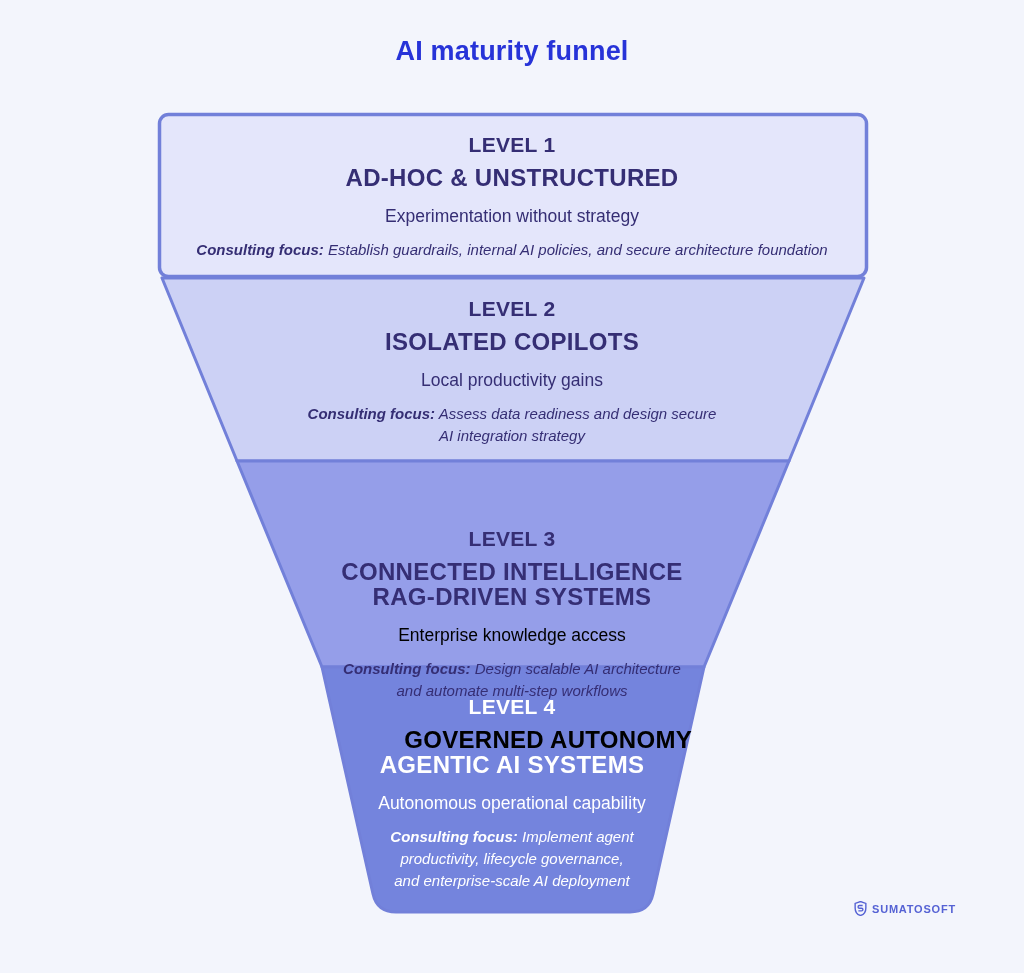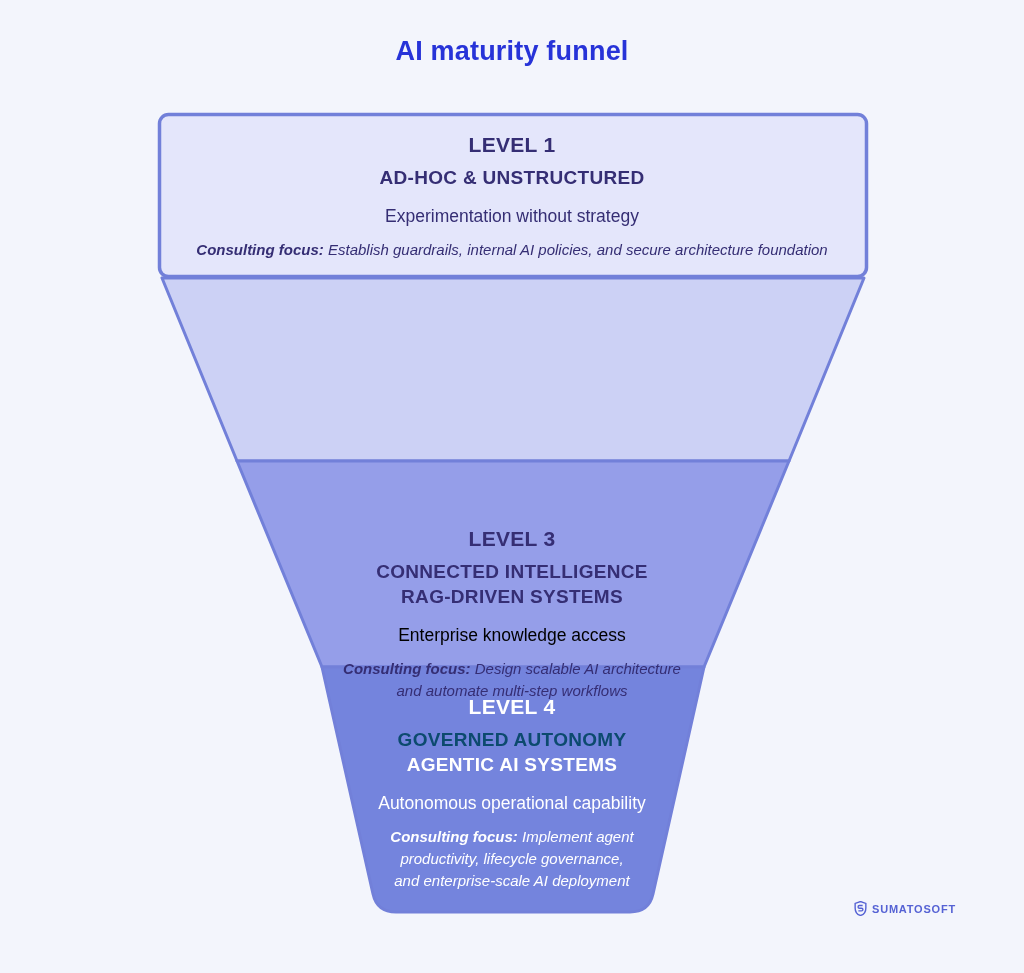--- a/index.html
+++ b/index.html
@@ -29,21 +29,21 @@
     position:absolute;
     left:50%;
     transform:translateX(-50%);
     text-align:center;
   }
   .lvl-label{
     font-size:21px;line-height:26px;font-weight:700;
     letter-spacing:.3px;display:block;margin-bottom:7px;text-align:center;
   }
   .lvl-name{
-    font-size:19px;line-height:25px;font-weight:700;
+    font-size:24px;line-height:25px;font-weight:700;
     letter-spacing:.3px;display:block;
   }
   .lvl-name-wrap{display:block;margin-bottom:14px;}
   .lvl-tag{
     font-size:17.5px;line-height:24px;display:block;margin-bottom:11px;
   }
   .lvl-focus{
     font-size:15px;line-height:22px;font-style:italic;
     display:block;margin:0 auto;
   }
@@ -91,39 +91,51 @@
     <span class="lvl-name-wrap">
       <span class="lvl-name" style="color: rgb(53, 46, 116);">AD-HOC &amp; UNSTRUCTURED</span>
     </span>
     <span class="lvl-tag" style="color: rgb(53, 46, 116);">Experimentation without strategy</span>
     <span class="lvl-focus" style="color: rgb(53, 46, 116);">
       <b>Consulting focus:</b>
       <span class="focus-inline">Establish guardrails, internal AI policies, and secure architecture foundation</span>
     </span>
   </div>
 
+  <div class="lvl-group g2">
+    <span class="lvl-label" style="color: rgb(53, 46, 116);">LEVEL 2</span>
+    <span class="lvl-name-wrap">
+      <span class="lvl-name" style="color: rgb(53, 46, 116);">ISOLATED COPILOTS</span>
+    </span>
+    <span class="lvl-tag" style="color: rgb(53, 46, 116);">Local productivity gains</span>
+    <span class="lvl-focus" style="color: rgb(53, 46, 116);">
+      <b>Consulting focus:</b>
+      <span class="focus-inline">Assess data readiness and design secure</span>
+      <span class="focus-line">AI integration strategy</span>
+    </span>
+  </div>
 
   <div class="lvl-group g3">
     <span class="lvl-label" style="color: rgb(53, 46, 116);">LEVEL 3</span>
     <span class="lvl-name-wrap">
       <span class="lvl-name" style="color: rgb(53, 46, 116);">CONNECTED INTELLIGENCE</span>
       <span class="lvl-name" style="color: rgb(53, 46, 116);">RAG-DRIVEN SYSTEMS</span>
     </span>
     <span class="lvl-tag" style="color: #000000;">Enterprise knowledge access</span>
     <span class="lvl-focus" style="color: rgb(53, 46, 116);">
       <b>Consulting focus:</b>
       <span class="focus-inline">Design scalable AI architecture</span>
       <span class="focus-line">and automate multi-step workflows</span>
     </span>
   </div>
 
   <div class="lvl-group g4">
     <span class="lvl-label" style="color: rgb(255, 255, 255);">LEVEL 4</span>
     <span class="lvl-name-wrap">
-      <span class="lvl-name" style="color: #0c4a6e;">GOVERNED AUTONOMY</span>
+      <span class="lvl-name" style="color: #000000; text-align: right;">GOVERNED AUTONOMY</span>
       <span class="lvl-name" style="color: rgb(255, 255, 255);">AGENTIC AI SYSTEMS</span>
     </span>
     <span class="lvl-tag" style="color: rgb(255, 255, 255);">Autonomous operational capability</span>
     <span class="lvl-focus" style="color: rgb(255, 255, 255);">
       <b>Consulting focus:</b>
       <span class="focus-inline">Implement agent</span>
       <span class="focus-line">productivity, lifecycle governance,</span>
       <span class="focus-line">and enterprise-scale AI deployment</span>
     </span>
   </div>

